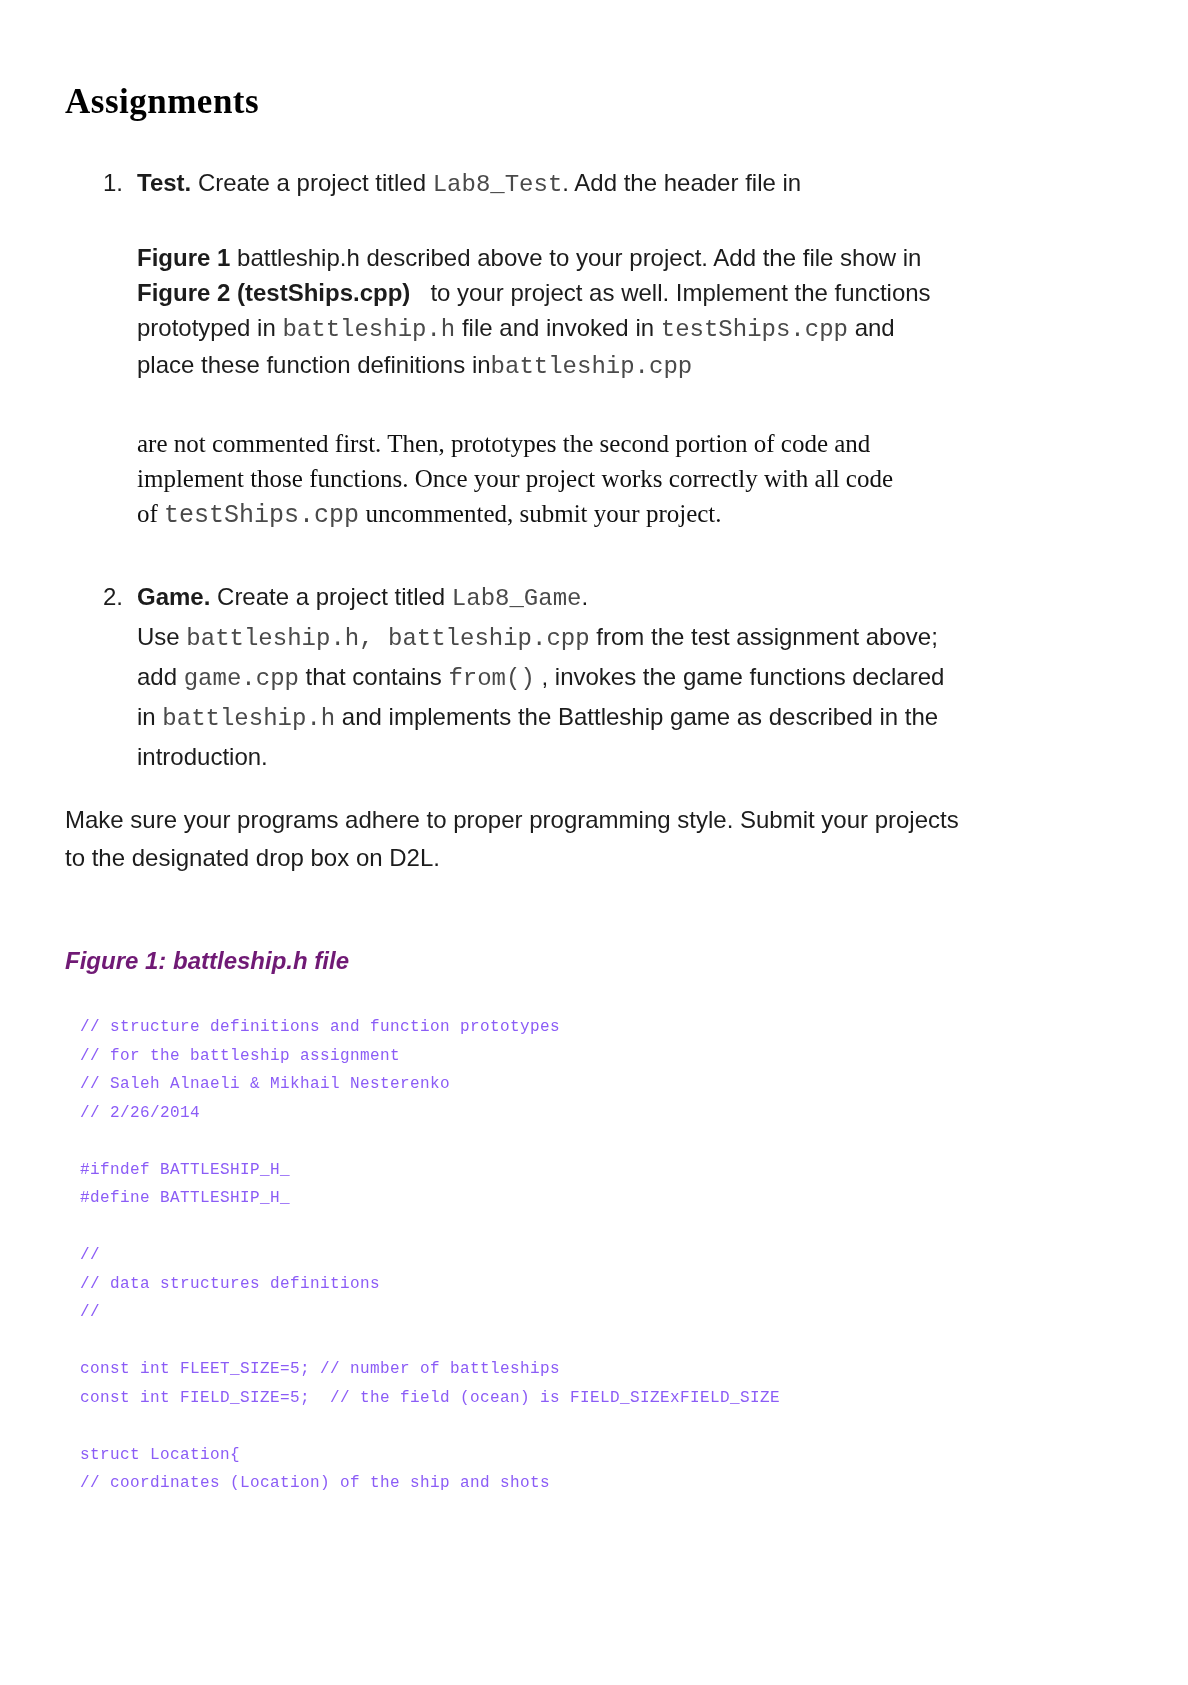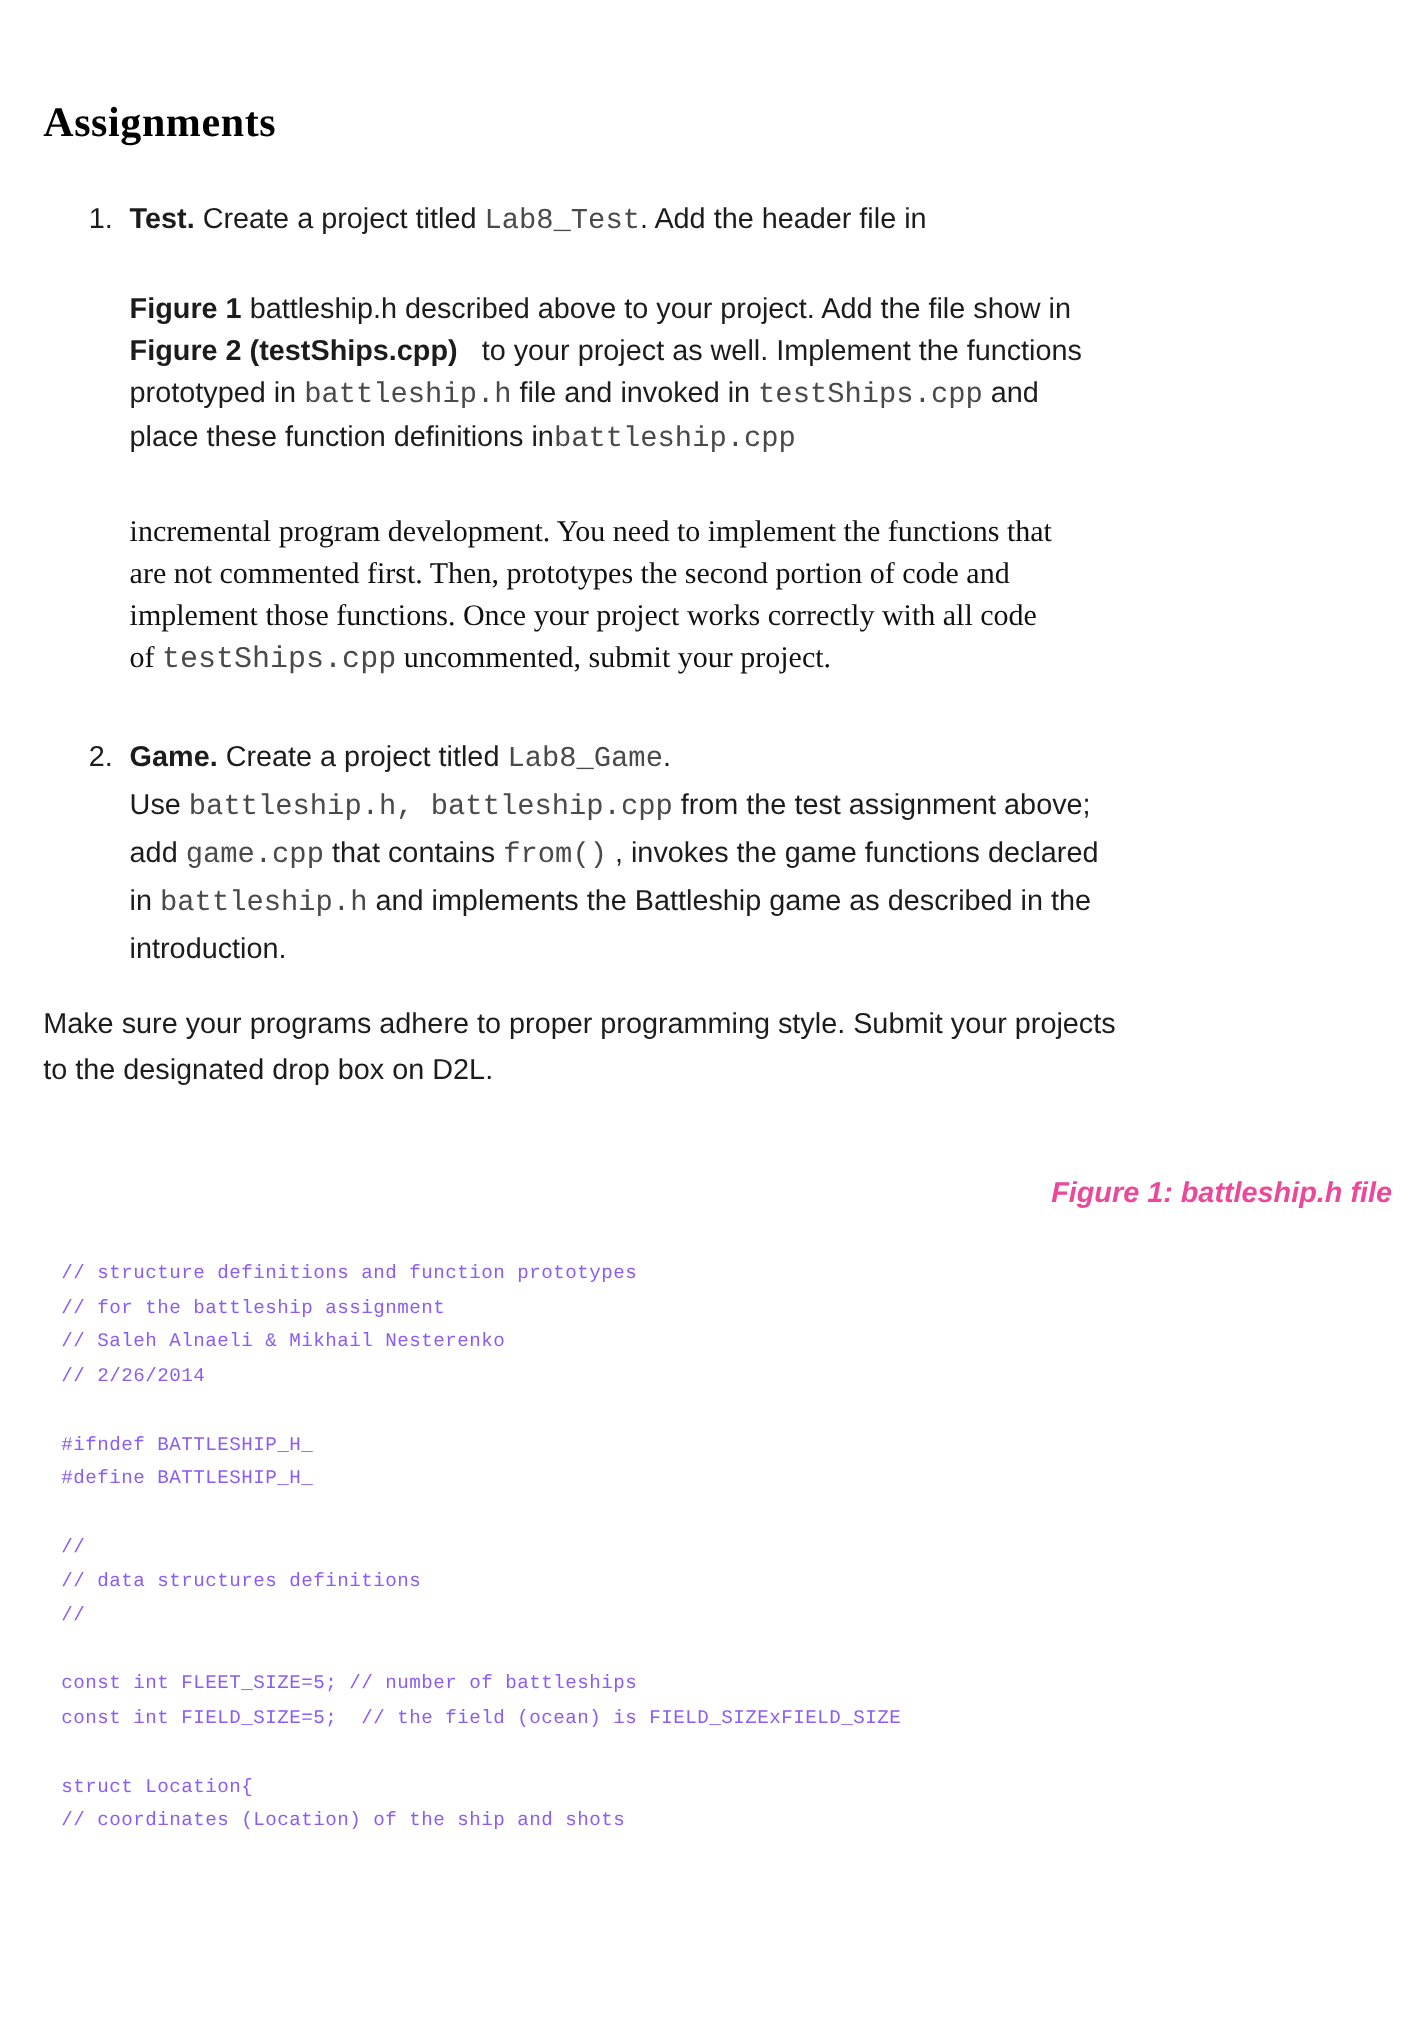--- a/index.html
+++ b/index.html
@@ -1,20 +1,20 @@
 <!DOCTYPE html>
 <html><head>
 <meta charset="utf-8">
 <style>
   html,body{margin:0;padding:0;background:#ffffff;}
   body{width:1188px;height:1685px;overflow:hidden;}
   .doc{
     box-sizing:border-box;
     width:1188px;height:1247px;
-    padding:82px 28px 0 36px;
+    padding:82px 28px 0 65px;
     font-family:"Liberation Sans",sans-serif;
     color:#1c1c1c;
   }
   h1.title{
     font-family:"Liberation Serif",serif;
     font-size:35px;line-height:40px;
     font-weight:700;color:#000;margin:0;letter-spacing:.5px;
   }
   .line{white-space:pre;}
   .run-b{font-weight:700;}
@@ -27,21 +27,21 @@
   .li2{margin-top:45px;line-height:38px;}
   .p-sans{margin-left:72px;margin-top:38px;font-size:24px;line-height:35px;}
   .p-serif{
     margin-left:72px;margin-top:42px;
     font-family:"Liberation Serif",serif;
     font-size:25px;line-height:35px;color:#101010;
   }
   .closing{margin-top:25px;font-size:24px;line-height:38px;}
   .caption{
     margin-top:67px;font-size:24px;line-height:33px;
-    font-weight:700;font-style:italic;color:#ec4899;text-align:right;
+    font-weight:700;font-style:italic;color:#701a75;
   }
   .code{
     margin:36px 0 0 15px;
     font-family:"Liberation Mono",monospace;
     font-size:16px;line-height:28.5px;
     color:#8b5cf6;letter-spacing:.4px;
   }
 </style>
 </head>
 <body>
@@ -58,21 +58,20 @@
   </div>
 
   <div class="p-sans">
       <div class="line"><span class="run-b">Figure 1</span><span> battleship.h described above to your project. Add the file show in</span></div>
       <div class="line"><span class="run-b">Figure 2 (testShips.cpp)</span><span>   to your project as well. Implement the functions</span></div>
       <div class="line"><span>prototyped in </span><span class="run-m">battleship.h</span><span> file and invoked in </span><span class="run-m">testShips.cpp</span><span> and</span></div>
       <div class="line"><span>place these function definitions in</span><span class="run-m">battleship.cpp</span></div>
     </div>
 
   <div class="p-serif">
-      <div class="line"><span>incremental program development. You need to implement the functions that</span></div>
       <div class="line"><span>are not commented first. Then, prototypes the second portion of code and</span></div>
       <div class="line"><span>implement those functions. Once your project works correctly with </span><span class="run-u">all</span><span> code</span></div>
       <div class="line"><span>of </span><span class="run-m">testShips.cpp</span><span> uncommented, submit your project.</span></div>
     </div>
 
   <div class="li li2">
     <span class="num">2.</span>
     <div class="li-body">
         <div class="line"><span class="run-b">Game.</span><span> Create a project titled </span><span class="run-m">Lab8_Game</span><span>.</span></div>
         <div class="line"><span>Use </span><span class="run-m">battleship.h, battleship.cpp</span><span> from the test assignment above;</span></div>

